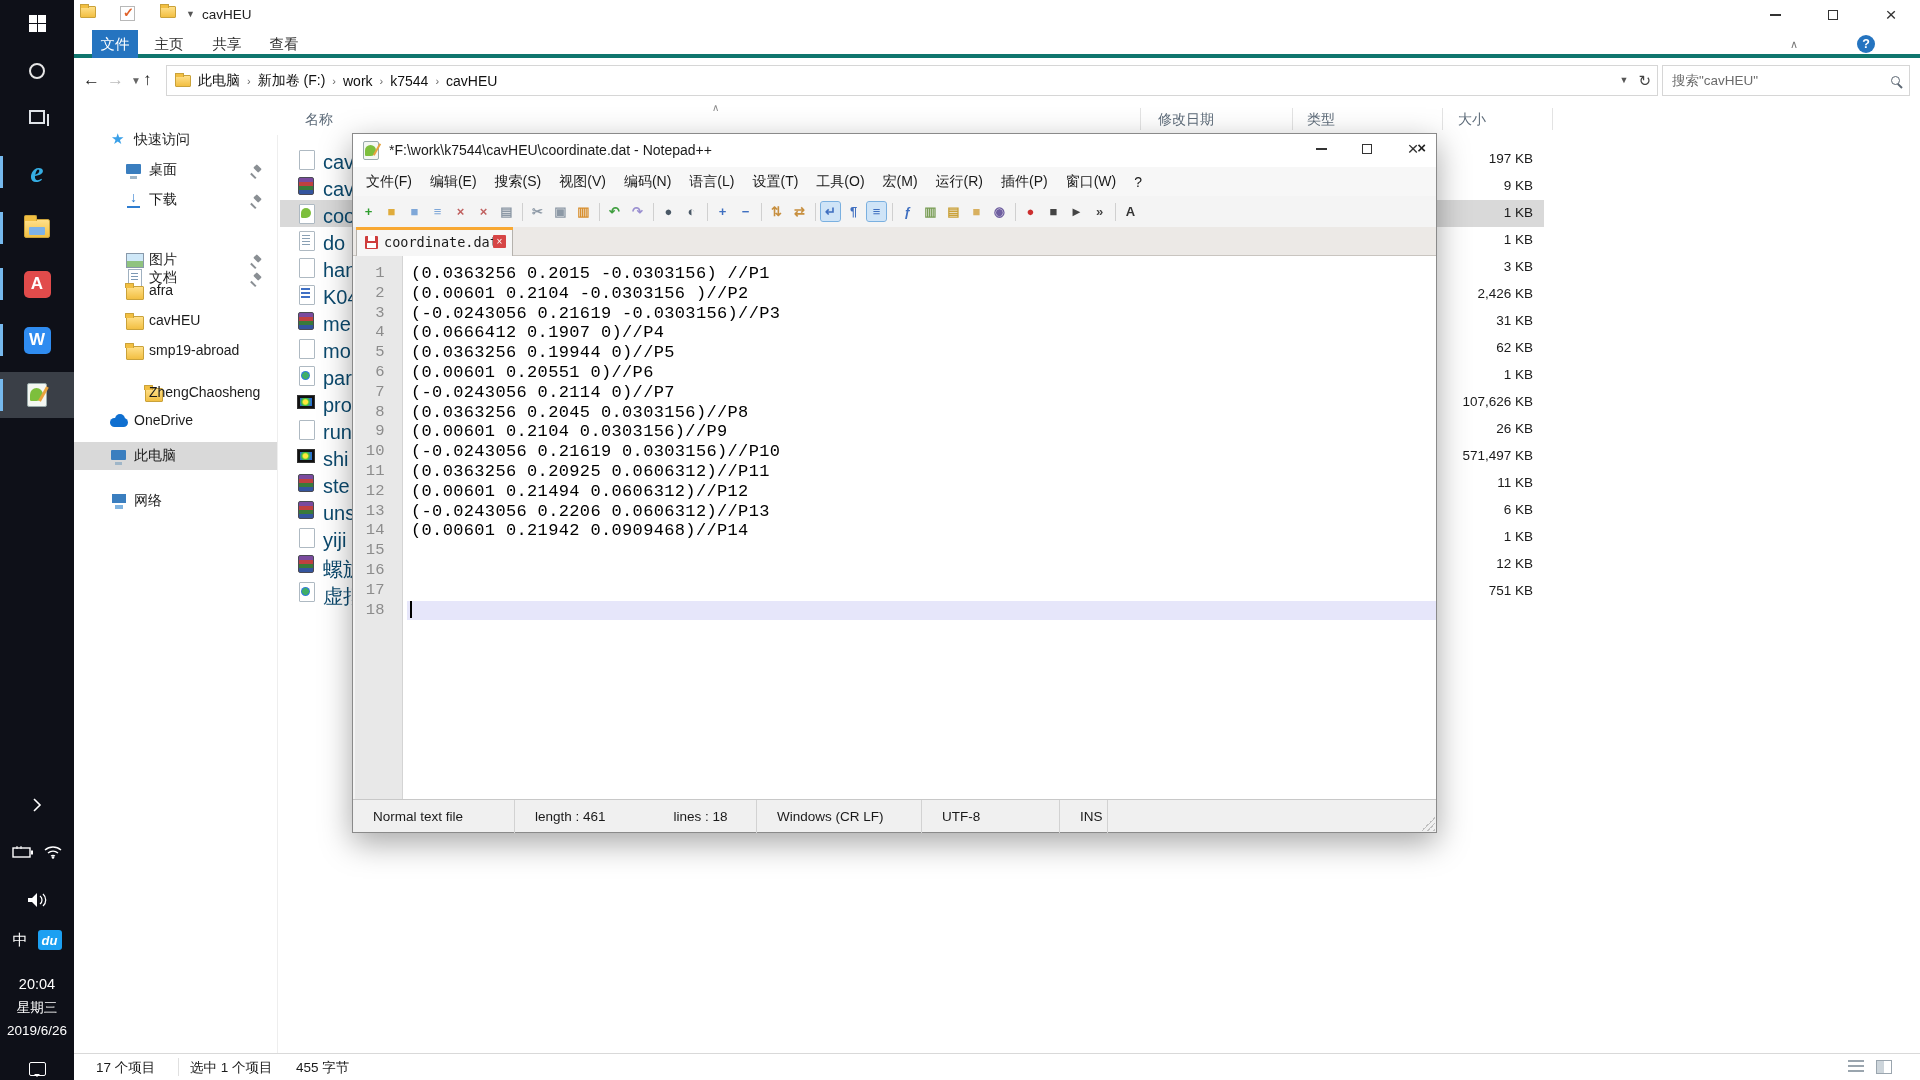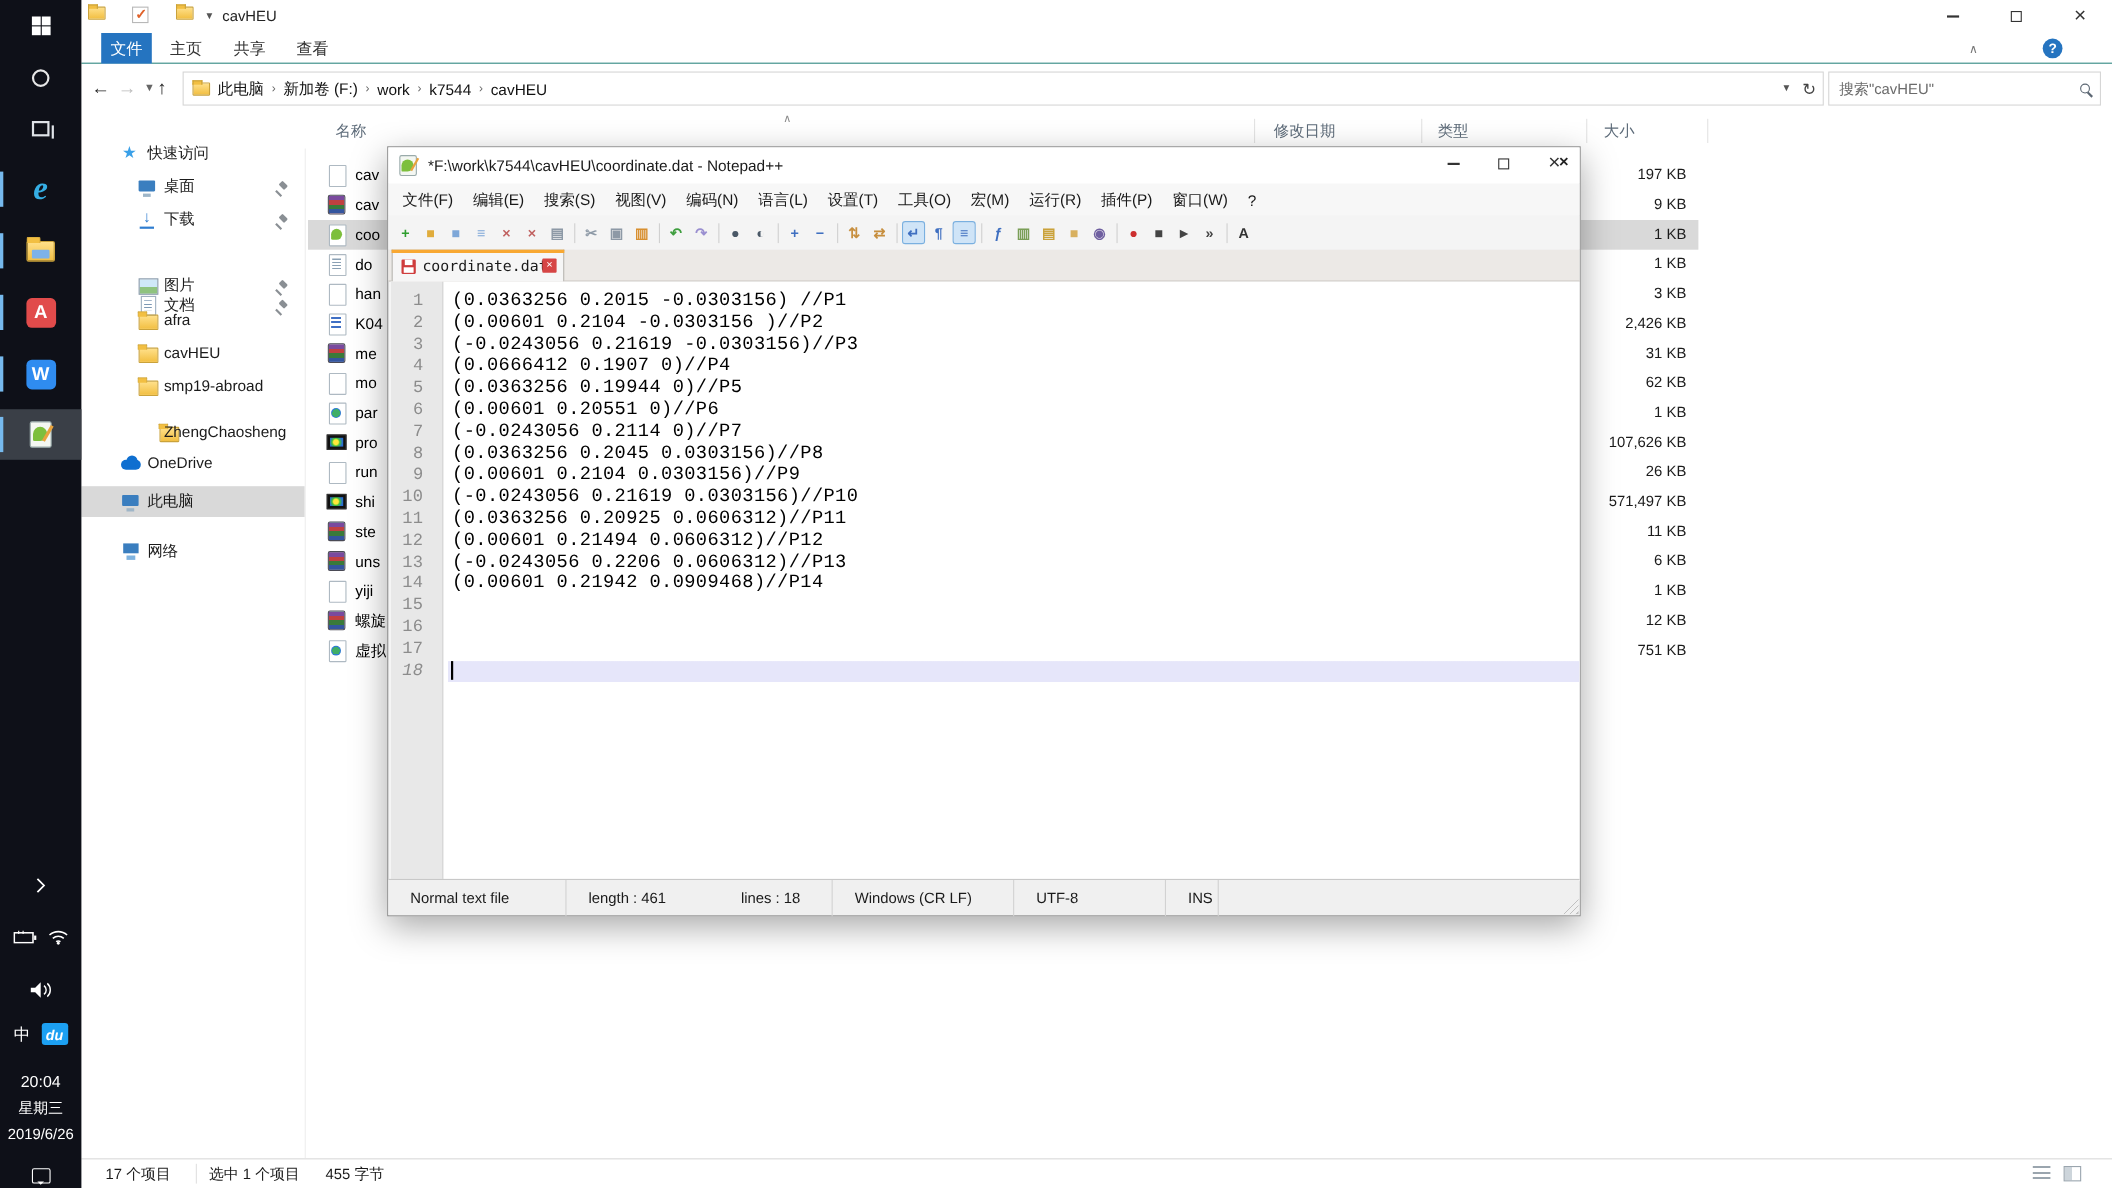--- a/index.html
+++ b/index.html
@@ -45,21 +45,21 @@
   .qat-check{width:15px;height:15px;background:#fff;border:1px solid #b8b8b8;position:relative}
   .qat-check::after{content:"✓";position:absolute;left:2px;top:-2px;color:#e0622a;font-size:13px;font-weight:bold}
   .chev{color:#555;font-size:9px;line-height:9px}
   #exp-title{position:absolute;left:128px;top:7px;font-size:13.5px;color:#222}
   .capbtns{position:absolute;right:0;top:0;display:flex}
   .capbtn{width:58px;height:30px;display:flex;align-items:center;justify-content:center;cursor:pointer}
   .cb-min{width:11px;height:1.5px;background:#333}
   .cb-max{width:10px;height:10px;border:1.5px solid #333}
   .cb-close::before{content:"×";font-size:19px;color:#333;line-height:10px}
   
-  #ribbonrow{position:absolute;left:0;top:30px;width:100%;height:28px;background:#fff;border-bottom:1px solid #0f766e}
+  #ribbonrow{position:absolute;left:0;top:30px;width:100%;height:28px;background:#fff;border-bottom:4px solid #0f766e}
   .rtab{position:absolute;top:0;height:28px;display:flex;align-items:center;justify-content:center;font-size:14.5px;color:#333;cursor:pointer}
   .rtab.active{background:#2574c0;color:#fff}
   #ribbon-collapse{position:absolute;top:8px;color:#777;font-size:11px;cursor:pointer}
   #ribbon-help{position:absolute;top:5px;width:18px;height:18px;border-radius:50%;background:#2574c0;color:#fff;font-size:12.5px;font-weight:bold;display:flex;align-items:center;justify-content:center;cursor:pointer}
   
   #toolrow{position:absolute;left:0;top:58px;width:100%;height:46px;background:#fff}
   .navar{position:absolute;top:12px;font-size:17px;color:#222;cursor:pointer;line-height:20px}
   .navar.dis{color:#bbb}
   .navchev{position:absolute;top:17px;font-size:10px;color:#666;cursor:pointer}
   #addressbox{position:absolute;left:92px;top:7px;width:1492px;height:31px;border:1px solid #d6d6d6;background:#fff;display:flex;align-items:center}
@@ -101,21 +101,21 @@
   .ic-network::before{content:"";position:absolute;left:2px;top:2px;width:14px;height:9px;background:#3a7ebf}
   .ic-network::after{content:"";position:absolute;left:5px;bottom:1px;width:8px;height:4px;background:#7fb3e0}
   .ic-folder{position:relative}
   .ic-folder::before{content:"";position:absolute;left:1px;top:4px;width:16px;height:12px;background:linear-gradient(#ffe08a,#f2bf42);border:1px solid #caa23a;border-radius:1px}
   .ic-folder::after{content:"";position:absolute;left:0px;top:1px;width:7px;height:4px;background:#f2bf42;border:1px solid #caa23a;border-bottom:none;border-radius:1px 1px 0 0}
   
   #filelist{position:absolute;left:203px;top:135px;right:0;bottom:27px;border-left:1px solid #eee}
   .frow{position:absolute;left:2px;width:1264px;height:27px;cursor:pointer}
   .frow.selected{background:#d9d9d9}
   .fic{position:absolute;left:17px;top:4px;width:18px;height:18px}
-  .fname{position:absolute;left:43px;top:5px;font-size:14px;color:#000000;white-space:nowrap}
+  .fname{position:absolute;left:43px;top:5px;font-size:20px;color:#0c4a6e;white-space:nowrap}
   .fsize{position:absolute;right:11px;top:5px;font-size:13.5px;color:#1b1b1b}
   .fic-doc::before,.fic-textdoc::before,.fic-worddoc::before,.fic-webdoc::before,.fic-npp::before{content:"";position:absolute;left:2px;top:0;width:14px;height:18px;background:#fff;border:1px solid #aeb9c2;border-radius:1px}
   .fic-textdoc::after{content:"";position:absolute;left:5px;top:4px;width:8px;height:10px;background:repeating-linear-gradient(#8aa0b4 0 1px,transparent 1px 3px)}
   .fic-worddoc::after{content:"";position:absolute;left:4px;top:3px;width:9px;height:11px;background:repeating-linear-gradient(#3f6fc4 0 2px,transparent 2px 4px)}
   .fic-webdoc::after{content:"";position:absolute;left:4px;top:5px;width:9px;height:9px;background:radial-gradient(circle,#3fae68 0 55%,#2f7dd0 55%);border-radius:50%}
   .fic-npp::after{content:"";position:absolute;left:4px;top:4px;width:10px;height:10px;background:#7dbf3c;border-radius:50% 50% 50% 15%}
   .fic-rar{background:repeating-linear-gradient(180deg,#7a4a9e 0 4px,#c04040 4px 8px,#3a7a3a 8px 12px,#34559e 12px 16px);border:1px solid #4a4a55;border-radius:2px;width:16px!important;margin-left:1px}
   .fic-img{background:#111;border:1px solid #333;height:14px!important;margin-top:2px}
   .fic-img::after{content:"";position:absolute;left:2px;top:2px;right:2px;bottom:2px;background:radial-gradient(circle at 45% 50%,#ffe93a 0 28%,#46c23a 46%,#2a6fd0 75%)}
   
@@ -613,21 +613,21 @@
             <div class="ltext"></div>
           </div>
           <div class="eline" style="top: 305px;">
             <div class="lnum">16</div>
             <div class="ltext"></div>
           </div>
           <div class="eline" style="top: 324.8px;">
             <div class="lnum">17</div>
             <div class="ltext"></div>
           </div>
-          <div class="eline current" style="top: 344.6px; font-style: italic;">
+          <div class="eline current" style="top: 344.6px;">
             <div class="lnum">18</div>
             <div class="ltext"></div>
             <div class="caret"></div>
           </div>
         </div>
     </div>
     <div id="npp-status">
         <div class="scell" style="width: 162px;">
           <span>Normal text file</span>
         </div>

